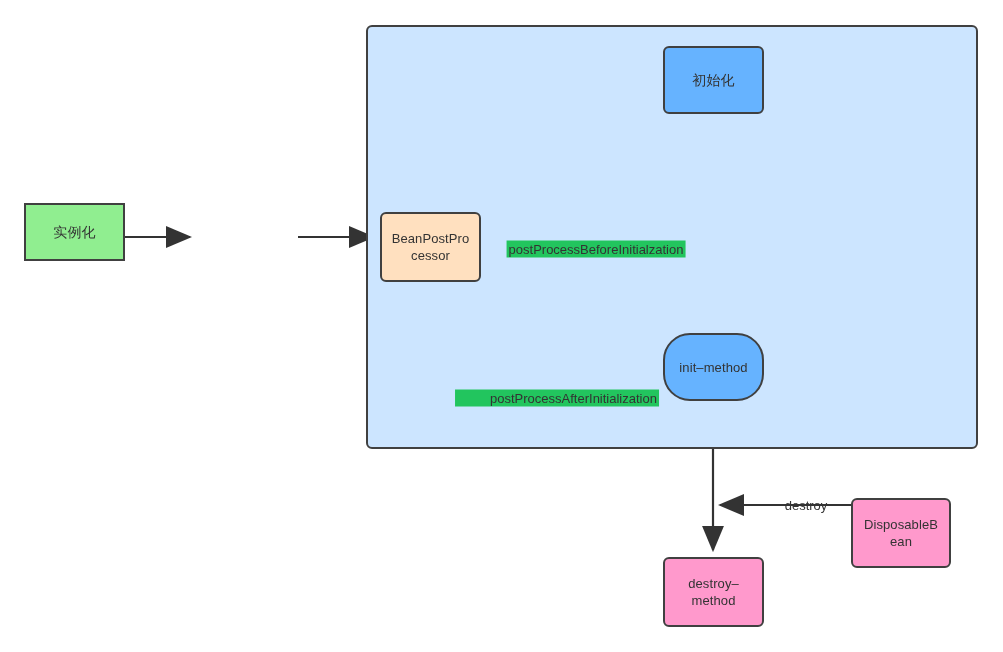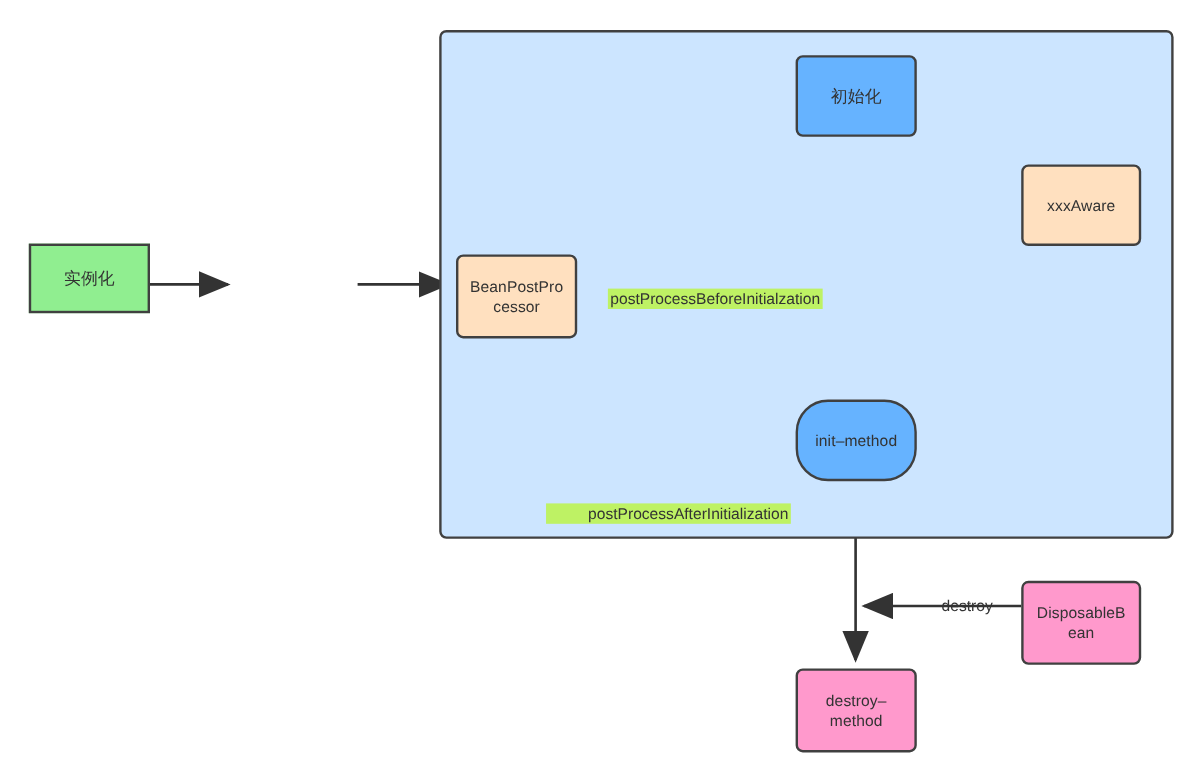--- a/index.html
+++ b/index.html
@@ -74,21 +74,21 @@
     position: absolute;
     z-index: 4;
     font-size: 13px;
     line-height: 15px;
     color: #333333;
     white-space: nowrap;
     padding: 1px 2px;
     transform: translate(-50%, -50%);
   }
   .edge-label.boxed {
-    background: #bef264;
+    background: #22c55e;
   }
   .edge-label.plain {
     background: transparent;
   }
 </style>
 </head>
 <body>
 
 <div id="canvas">
 
@@ -141,37 +141,34 @@
 
   <div class="node orange" style="left:380px; top:212px; width:101px; height:70px;">
     <span class="node-label">BeanPostPro
 cessor</span>
   </div>
 
   <div class="node blue cjk" style="left:663px; top:46px; width:101px; height:68px;">
     <span class="node-label">初始化</span>
   </div>
 
-  <div class="node orange" style="left:851px; top:137px; width:100px; height:68px;">
-    <span class="node-label">xxxAware</span>
-  </div>
 
   <div class="node blue" style="left:663px; top:333px; width:101px; height:68px;border-radius:27px;">
     <span class="node-label">init–method</span>
   </div>
 
-  <div class="node pink" style="left:851px; top:484px; width:100px; height:70px;">
+  <div class="node pink" style="left:851px; top:498px; width:100px; height:70px;">
     <span class="node-label">DisposableB
 ean</span>
   </div>
 
   <div class="node pink" style="left:663px; top:557px; width:101px; height:70px;">
     <span class="node-label">destroy–
 method</span>
   </div>
 
   <div class="edge-label boxed" style="left:596px; top:249px;">postProcessBeforeInitialzation</div>
 
-  <div class="edge-label boxed" style="left:557px; top:428px;padding-left:35px;">postProcessAfterInitialization</div>
+  <div class="edge-label boxed" style="left:557px; top:398px;padding-left:35px;">postProcessAfterInitialization</div>
 
   <div class="edge-label plain" style="left:788px; top:505px;margin-left:18px;">destroy</div>
 
 </div>
 
 </body></html>

